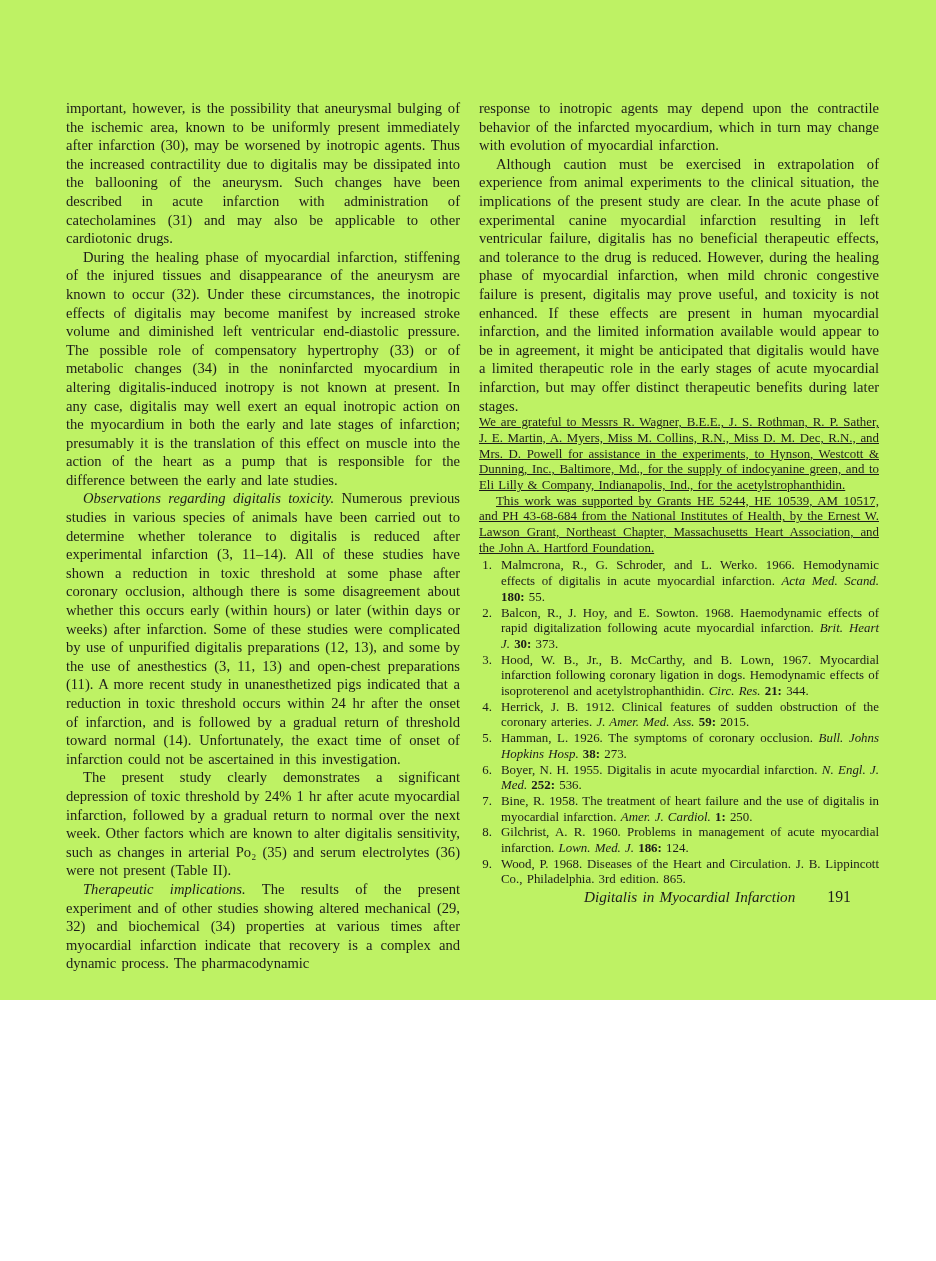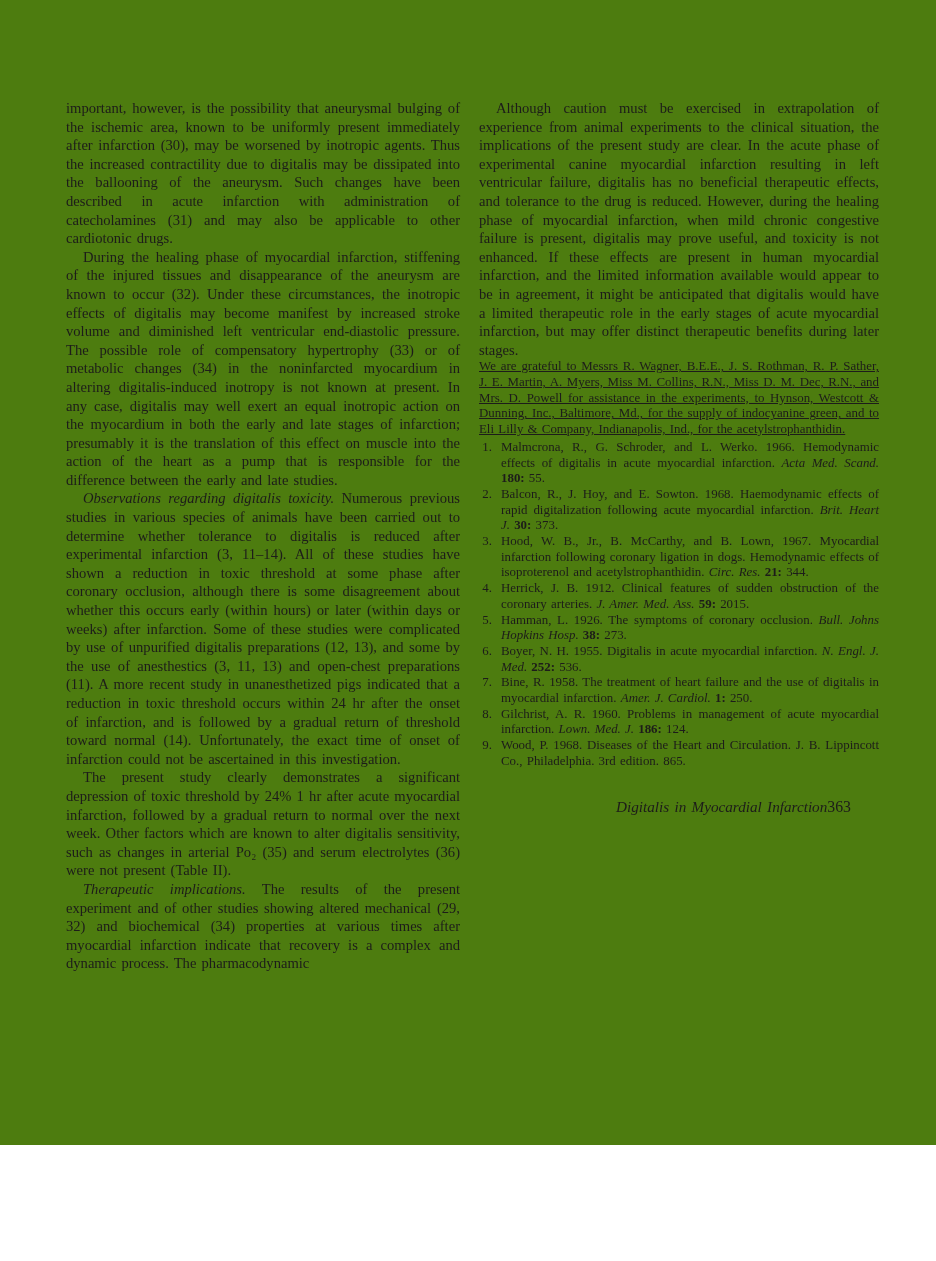--- a/index.html
+++ b/index.html
@@ -1,19 +1,19 @@
 <!DOCTYPE html>
 <html><head>
 <meta charset="utf-8">
 <style>
   html,body { margin:0; padding:0; }
   .page {
     position:relative;
-    width:936px; height:1145px;
-    background:#4d7c0f;
+    width:936px; height:1000px;
+    background:#bef264;
     box-sizing:border-box;
     padding:99px 57px 0 66px;
     color:#1d1c1a;
     font-family:"Liberation Serif","DejaVu Serif",serif;
     overflow:hidden;
   }
   .columns { display:flex; gap:19px; }
   .col { text-align:justify; font-size:14.6px; line-height:18.6px; word-spacing:1.5px; }
   .col-left  { width:394px; }
   .col-right { width:400px; }
@@ -27,21 +27,21 @@
   .small { font-size:12.9px; line-height:15.7px; word-spacing:1px;text-decoration:underline; }
   .refs { list-style:none; margin:2px 0 0 0; padding:0;
           font-size:12.9px; line-height:15.7px; word-spacing:1px; }
   .refs li { display:flex; }
   .refnum { flex:none; width:13px; margin-right:9px; text-align:right; }
   .reftext { flex:1; text-align:justify; }
   .reftext i { font-style:italic; }
   .reftext b { font-weight:bold; }
   .footer {
     display:flex; justify-content:flex-end; align-items:baseline;
-    margin-top:28px; padding-right:28px;
+    gap:32px; margin-top:0; padding-right:28px;
     font-size:15.2px; line-height:18px;
   }
   .running { font-style:italic; font-weight:500; }
   .pagenum { font-size:15.8px; }
 </style>
 </head>
 <body>
 
 <div class="page">
   <div class="columns">
@@ -52,23 +52,25 @@
       <p class="para ind">
         <span class="lead-italic">Observations regarding digitalis toxicity.</span><span> Numerous previous studies in various species of animals have been carried out to determine whether tolerance to digitalis is reduced after experimental infarction (3, 11–14). All of these studies have shown a reduction in toxic threshold at some phase after coronary occlusion, although there is some disagreement about whether this occurs early (within hours) or later (within days or weeks) after infarction. Some of these studies were complicated by use of unpurified digitalis preparations (12, 13), and some by the use of anesthestics (3, 11, 13) and open-chest preparations (11). A more recent study in unanesthetized pigs indicated that a reduction in toxic threshold occurs within 24 hr after the onset of infarction, and is followed by a gradual return of threshold toward normal (14). Unfortunately, the exact time of onset of infarction could not be ascertained in this investigation.</span>
       </p>
       <p class="para ind">The present study clearly demonstrates a significant depression of toxic threshold by 24% 1 hr after acute myocardial infarction, followed by a gradual return to normal over the next week. Other factors which are known to alter digitalis sensitivity, such as changes in arterial Po₂ (35) and serum electrolytes (36) were not present (Table II).</p>
       <p class="para ind">
         <span class="lead-italic">Therapeutic implications.</span><span> The results of the present experiment and of other studies showing altered mechanical (29, 32) and biochemical (34) properties at various times after myocardial infarction indicate that recovery is a complex and dynamic process. The pharmacodynamic</span>
       </p>
     </div>
 
     <div class="col col-right">
+      <p class="para">response to inotropic agents may depend upon the contractile behavior of the infarcted myocardium, which in turn may change with evolution of myocardial infarction.</p>
       <p class="para ind">Although caution must be exercised in extrapolation of experience from animal experiments to the clinical situation, the implications of the present study are clear. In the acute phase of experimental canine myocardial infarction resulting in left ventricular failure, digitalis has no beneficial therapeutic effects, and tolerance to the drug is reduced. However, during the healing phase of myocardial infarction, when mild chronic congestive failure is present, digitalis may prove useful, and toxicity is not enhanced. If these effects are present in human myocardial infarction, and the limited information available would appear to be in agreement, it might be anticipated that digitalis would have a limited therapeutic role in the early stages of acute myocardial infarction, but may offer distinct therapeutic benefits during later stages.</p>
 
       <p class="para small">We are grateful to Messrs R. Wagner, B.E.E., J. S. Rothman, R. P. Sather, J. E. Martin, A. Myers, Miss M. Collins, R.N., Miss D. M. Dec, R.N., and Mrs. D. Powell for assistance in the experiments, to Hynson, Westcott &amp; Dunning, Inc., Baltimore, Md., for the supply of indocyanine green, and to Eli Lilly &amp; Company, Indianapolis, Ind., for the acetylstrophanthidin.</p>
+      <p class="para small ind">This work was supported by Grants HE 5244, HE 10539, AM 10517, and PH 43-68-684 from the National Institutes of Health, by the Ernest W. Lawson Grant, Northeast Chapter, Massachusetts Heart Association, and the John A. Hartford Foundation.</p>
 
       <ol class="refs">
         <li>
           <span class="refnum">1.</span>
           <span class="reftext"><span>Malmcrona, R., G. Schroder, and L. Werko. 1966. Hemodynamic effects of digitalis in acute myocardial infarction. </span><i>Acta Med. Scand. </i><b>180:</b><span> 55.</span></span>
         </li>
         <li>
           <span class="refnum">2.</span>
           <span class="reftext"><span>Balcon, R., J. Hoy, and E. Sowton. 1968. Haemodynamic effects of rapid digitalization following acute myocardial infarction. </span><i>Brit. Heart J. </i><b>30:</b><span> 373.</span></span>
         </li>
@@ -97,18 +99,18 @@
           <span class="reftext"><span>Gilchrist, A. R. 1960. Problems in management of acute myocardial infarction. </span><i>Lown. Med. J. </i><b>186:</b><span> 124.</span></span>
         </li>
         <li>
           <span class="refnum">9.</span>
           <span class="reftext"><span>Wood, P. 1968. Diseases of the Heart and Circulation. J. B. Lippincott Co., Philadelphia. 3rd edition. 865.</span><i></i><b></b><span></span></span>
         </li>
       </ol>
 
       <div class="footer">
         <span class="running">Digitalis in Myocardial Infarction</span>
-        <span class="pagenum">363</span>
+        <span class="pagenum">191</span>
       </div>
     </div>
 
   </div>
 </div>
 
 </body></html>

